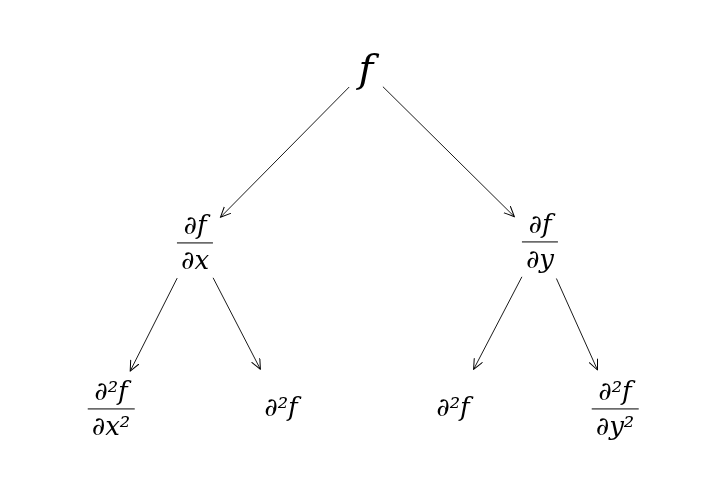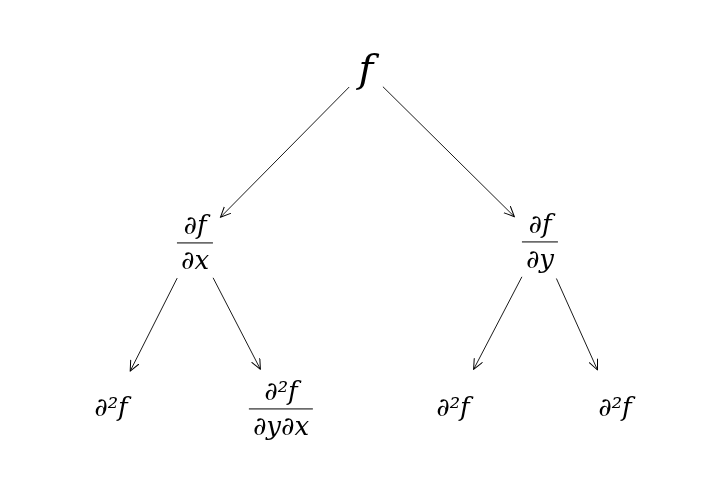--- a/index.html
+++ b/index.html
@@ -61,35 +61,36 @@
   <div class="node" style="left:540px; top:242px;">
     <span class="frac">
       <span class="num">∂f</span>
       <span class="den">∂y</span>
     </span>
   </div>
 
   <div class="node" style="left:111px; top:409px;">
     <span class="frac">
       <span class="num">∂²f</span>
+      <span class="den">∂x²</span>
     </span>
   </div>
 
   <div class="node" style="left:281px; top:409px;">
     <span class="frac">
       <span class="num">∂²f</span>
-      <span class="den">∂y∂x</span>
     </span>
   </div>
 
   <div class="node" style="left:453px; top:409px;">
     <span class="frac">
       <span class="num">∂²f</span>
     </span>
   </div>
 
   <div class="node" style="left:615px; top:409px;">
     <span class="frac">
       <span class="num">∂²f</span>
+      <span class="den">∂y²</span>
     </span>
   </div>
 
 </div>
 
 </body></html>

